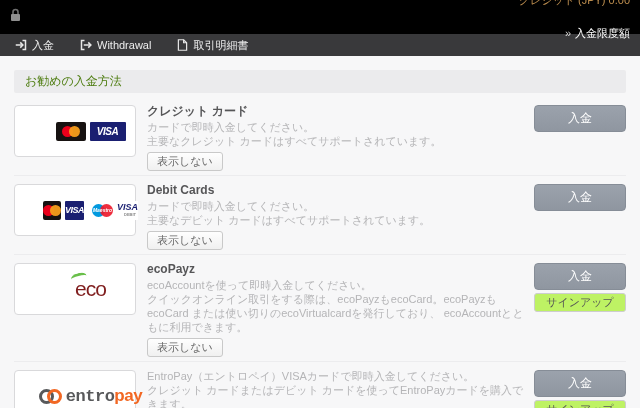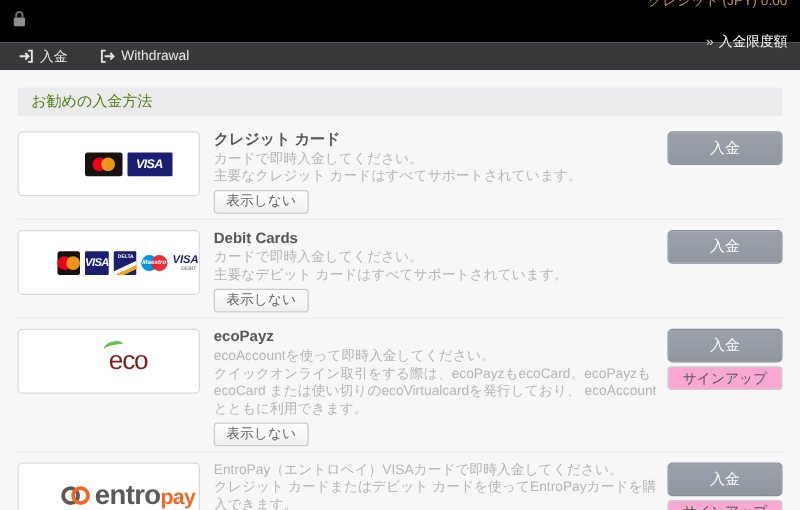--- a/index.html
+++ b/index.html
@@ -18,31 +18,31 @@
   .nav-item { height:22px; display:flex; align-items:center; gap:5px; padding:0 13px; color:#ededed; font-size:11px; cursor:pointer; }
   .nav-item svg { display:block; }
 
   
   .content { padding:0 14px; }
   .section-header { margin-top:14px; height:23px; line-height:23px; background:#ebebed; border-radius:2px; padding:0 11px; font-size:12px; color:#4d7c0f; }
   .methods { margin-top:4px; }
   .method-row { display:flex; align-items:flex-start; padding:6px 0 4px 0; }
   .method-row + .method-row { border-top:1px solid #ececee; }
 
-  .logo-box { width:146px; height:52px; background:#fff; border:1px solid #d9d9db; border-radius:4px; display:flex; align-items:center; justify-content:center; gap:4px; flex-shrink:0; margin-top:2px;padding-left:31px; }
+  .logo-box { width:122px; height:52px; background:#fff; border:1px solid #d9d9db; border-radius:4px; display:flex; align-items:center; justify-content:center; gap:4px; flex-shrink:0; margin-top:2px;padding-left:31px; }
 
   .method-info { flex:1; margin:1px 8px 0 11px; min-width:0; }
   .method-title { font-size:12px; font-weight:bold; color:#565658; line-height:14px; margin-bottom:2px; }
   .method-desc { font-size:11px; color:#b5b5b7; line-height:14px; }
   .hide-btn { margin-top:4px; display:inline-block; font-size:11px; line-height:13px; color:#666; background:linear-gradient(#fefefe,#f0f0f0); border:1px solid #c9c9c9; border-radius:3px; padding:2px 9px; cursor:pointer; }
 
   .method-actions { width:92px; flex-shrink:0; display:flex; flex-direction:column; gap:3px; margin-top:2px; }
   .btn { display:flex; align-items:center; justify-content:center; border-radius:3px; cursor:pointer; }
   .btn-primary { height:27px; background:linear-gradient(#9ba2ac,#8f96a0); border:1px solid #868d97; color:#fff; font-size:12px; border-radius:4px; }
-  .btn-secondary { height:19px; background:#f9a8d4; border:1px solid #cdcdcf; color:#555; font-size:11px; }
+  .btn-secondary { height:19px; background:#bef264; border:1px solid #cdcdcf; color:#555; font-size:11px; }
 
   
   .card-mc { width:30px; height:19px; background:#171211; border-radius:2px; display:flex; align-items:center; justify-content:center; }
   .card-mc .c1 { width:11px; height:11px; border-radius:50%; background:#eb001b; margin-right:-4px; }
   .card-mc .c2 { width:11px; height:11px; border-radius:50%; background:#f79e1b; opacity:.95; }
   .card-visa { width:36px; height:19px; background:#1a1f71; border-radius:1px; color:#fff; font-weight:bold; font-style:italic; font-size:10px; letter-spacing:-.5px; display:flex; align-items:center; justify-content:center; }
   .card-visa.sm { width:30px; font-size:9px; }
   .card-delta { width:30px; height:19px; background:#1a1f71; border-radius:1px; position:relative; overflow:hidden; }
   .card-delta .stripe { position:absolute; left:-8px; top:9px; width:48px; height:6px; background:linear-gradient(#fff 0 50%, #f9a51a 50% 100%); transform:rotate(-25deg); }
   .card-delta .lbl { position:absolute; top:1px; right:2px; color:#fff; font-size:4px; font-weight:bold; }
@@ -54,21 +54,21 @@
   .card-visadebit .vd1 { color:#1a1f71; font-weight:bold; font-style:italic; font-size:9px; line-height:9px; }
   .card-visadebit .vd2 { color:#8a8a8a; font-size:4px; font-weight:bold; align-self:flex-end; margin-right:2px; }
 
   .eco-logo { position:relative; font-weight:normal; font-size:21px; letter-spacing:-1px; color:#7f1d1d; }
   .eco-swoosh { position:absolute; top:-4px; left:-4px; width:16px; height:9px; border-top:3px solid #69bf4a; border-radius:50% 50% 0 0; transform:rotate(-14deg); }
 
   .entropay-logo { display:flex; align-items:center; gap:4px; }
   .ep-mark { position:relative; width:23px; height:21px; }
   .ep-mark .r1 { position:absolute; left:0; top:3px; width:15px; height:15px; border:3.5px solid #58595b; border-radius:50%; }
   .ep-mark .r2 { position:absolute; left:8px; top:3px; width:15px; height:15px; border:3.5px solid #f26722; border-radius:50%; }
-  .entro { color:#58595b; font-weight:bold; font-size:22px; letter-spacing:-.5px; }
+  .entro { color:#58595b; font-weight:bold; font-size:17px; letter-spacing:-.5px;font-family:Liberation Mono, monospace; }
   .pay { color:#f26722; font-weight:bold; font-size:17px; letter-spacing:-.5px; }
 </style>
 </head>
 <body>
 
 <div class="topbar">
   <span>
     <svg width="11" height="14" viewBox="0 0 11 14">
         <rect x="1" y="6" width="9" height="7" rx="1" fill="#8f8f8f"></rect>
         <path d="M3 6V4a2.5 2.5 0 0 1 5 0v2" stroke="#6e6e6e" stroke-width="1.6" fill="none"></path>
@@ -94,20 +94,29 @@
   <div class="nav-item">
     <span>
         <svg width="12" height="12" viewBox="0 0 16 16" fill="none" stroke="#e8e8e8" stroke-width="2">
           <path d="M6 2H2v12h4"></path>
           <path d="M5 8h9"></path>
           <path d="M11 4.5L14.5 8 11 11.5"></path>
         </svg>
       </span>
     <span>Withdrawal</span>
   </div>
+  <div class="nav-item">
+    <span>
+        <svg width="11" height="12" viewBox="0 0 14 16" fill="none" stroke="#e8e8e8" stroke-width="1.6">
+          <path d="M1.5 1h7l4 4v10h-11z"></path>
+          <path d="M8.5 1v4h4"></path>
+        </svg>
+      </span>
+    <span>取引明細書</span>
+  </div>
 </div>
 
 <div class="content">
   <div class="section-header">お勧めの入金方法</div>
 
   <div class="methods">
 
     <div class="method-row">
       <div class="logo-box">
         <span class="card-mc">

